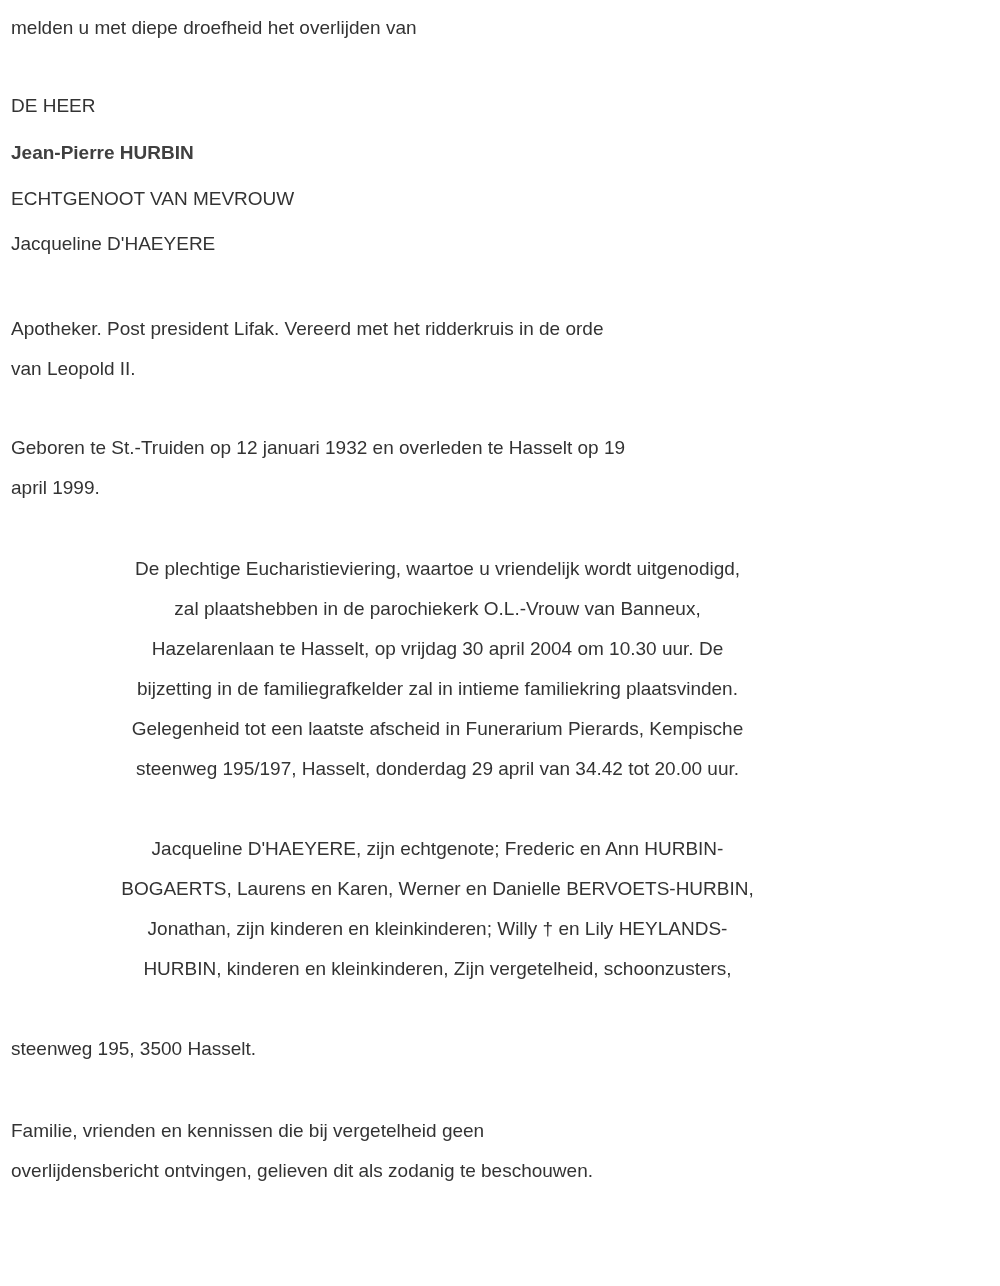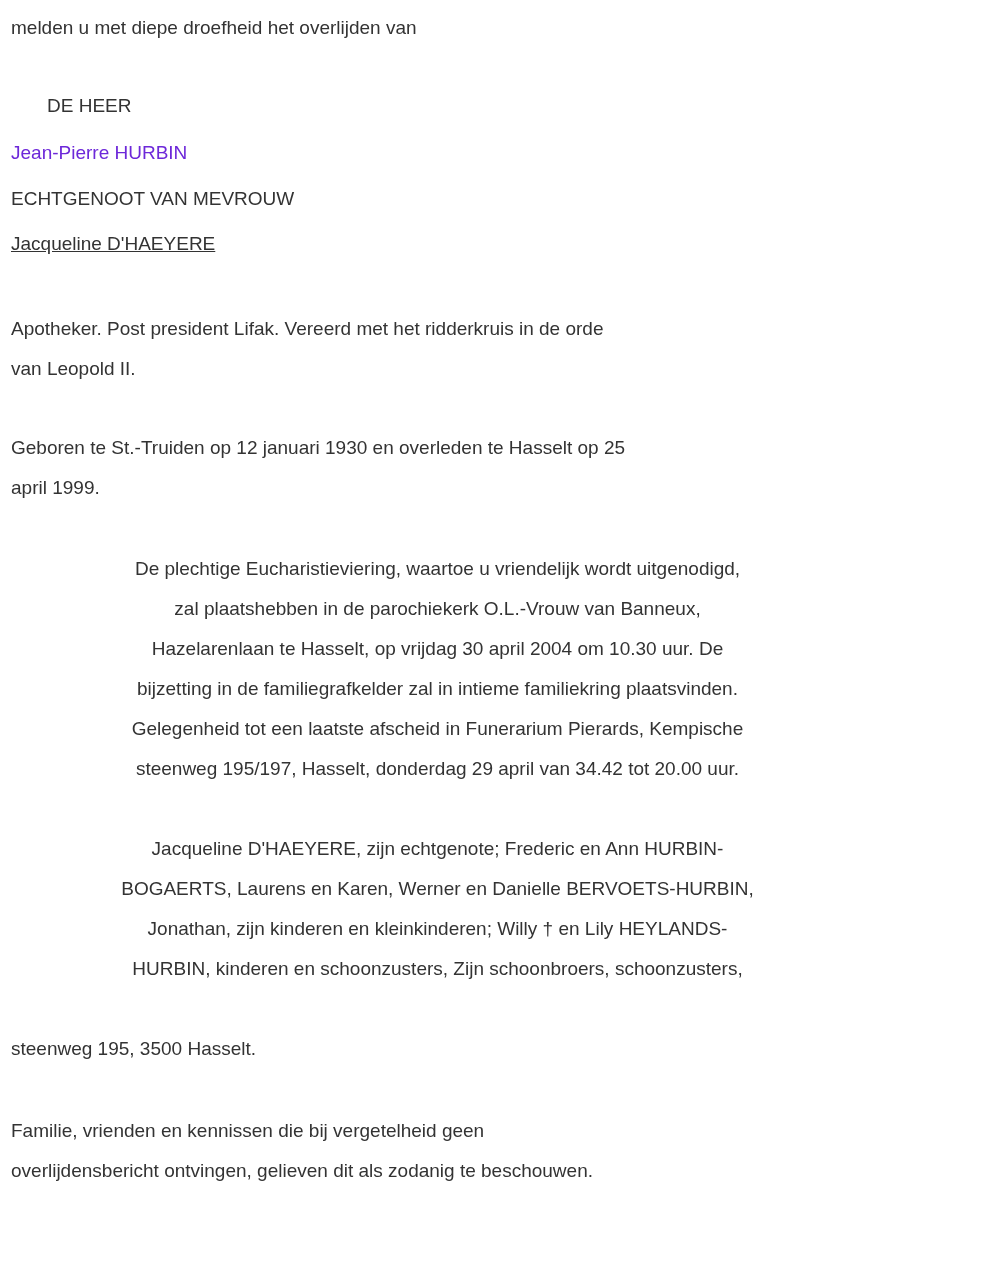--- a/index.html
+++ b/index.html
@@ -19,29 +19,29 @@
   }
   .para {
     margin: 0;
     padding: 0;
   }
   .line {
     display: block;
     white-space: nowrap;
   }
   .name-line {
-    font-weight: 400;
-    color: #6d28d9;
+    font-weight: 700;
+    color: #404040;
   }
   
   .g38 { margin-bottom: 38px; }
-  .g7  { margin-bottom: 7px; margin-left: 36px; }
+  .g7  { margin-bottom: 7px; }
   .g6  { margin-bottom: 6px; }
   .g5  { margin-bottom: 5px; }
-  .g45 { margin-bottom: 45px; text-decoration: underline; }
+  .g45 { margin-bottom: 45px; }
   .g39 { margin-bottom: 39px; }
   .g41 { margin-bottom: 41px; }
   .g40 { margin-bottom: 40px; text-align: center; }
   .g42 { margin-bottom: 42px; }
   .g0  { margin-bottom: 0; }
 </style>
 </head>
 <body>
 
 <main class="doc">
@@ -65,38 +65,38 @@
   <p class="para g45">
     <span class="line">Jacqueline D'HAEYERE</span>
   </p>
 
   <p class="para g39">
     <span class="line">Apotheker. Post president Lifak. Vereerd met het ridderkruis in de orde</span>
     <span class="line">van Leopold II.</span>
   </p>
 
   <p class="para g41">
-    <span class="line">Geboren te St.-Truiden op 12 januari 1930 en overleden te Hasselt op 25</span>
+    <span class="line">Geboren te St.-Truiden op 12 januari 1932 en overleden te Hasselt op 19</span>
     <span class="line">april 1999.</span>
   </p>
 
   <p class="para g40">
     <span class="line">De plechtige Eucharistieviering, waartoe u vriendelijk wordt uitgenodigd,</span>
     <span class="line">zal plaatshebben in de parochiekerk O.L.-Vrouw van Banneux,</span>
     <span class="line">Hazelarenlaan te Hasselt, op vrijdag 30 april 2004 om 10.30 uur. De</span>
     <span class="line">bijzetting in de familiegrafkelder zal in intieme familiekring plaatsvinden.</span>
     <span class="line">Gelegenheid tot een laatste afscheid in Funerarium Pierards, Kempische</span>
     <span class="line">steenweg 195/197, Hasselt, donderdag 29 april van 34.42 tot 20.00 uur.</span>
   </p>
 
   <p class="para g40">
     <span class="line">Jacqueline D'HAEYERE, zijn echtgenote; Frederic en Ann HURBIN-</span>
     <span class="line">BOGAERTS, Laurens en Karen, Werner en Danielle BERVOETS-HURBIN,</span>
     <span class="line">Jonathan, zijn kinderen en kleinkinderen; Willy † en Lily HEYLANDS-</span>
-    <span class="line">HURBIN, kinderen en schoonzusters, Zijn schoonbroers, schoonzusters,</span>
+    <span class="line">HURBIN, kinderen en kleinkinderen, Zijn vergetelheid, schoonzusters,</span>
   </p>
 
   <p class="para g42">
     <span class="line">steenweg 195, 3500 Hasselt.</span>
   </p>
 
   <p class="para g0">
     <span class="line">Familie, vrienden en kennissen die bij vergetelheid geen</span>
     <span class="line">overlijdensbericht ontvingen, gelieven dit als zodanig te beschouwen.</span>
   </p>

